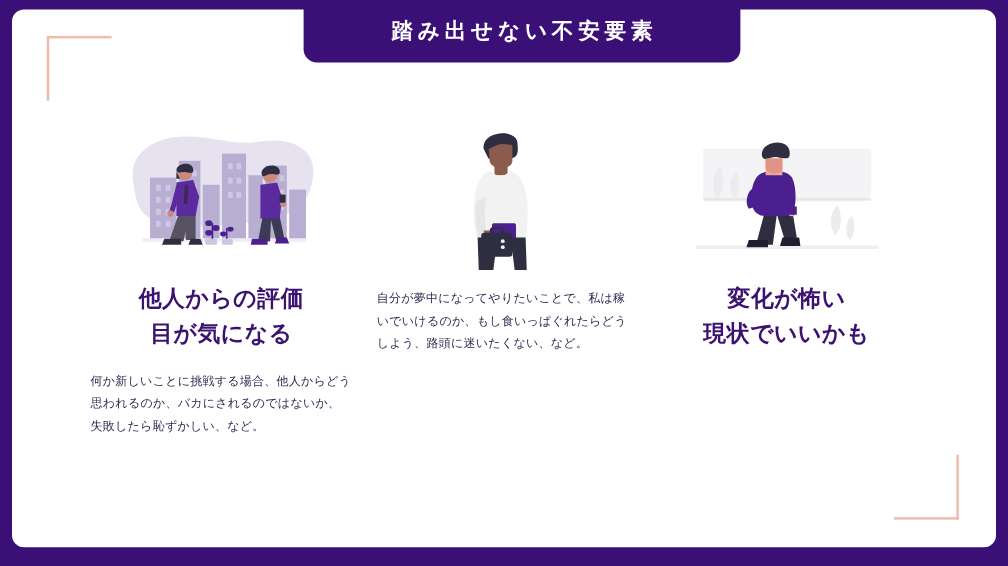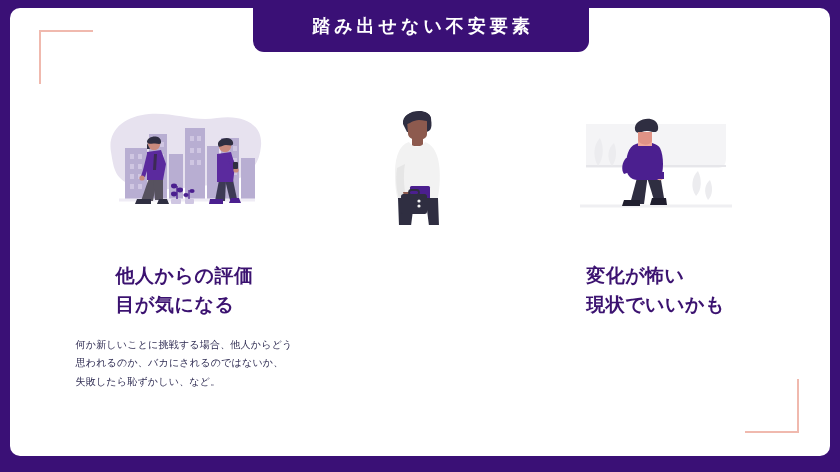--- a/index.html
+++ b/index.html
@@ -53,21 +53,21 @@
     bottom: 23px;
     border-right: 2px solid #f0b9ae;
     border-bottom: 2px solid #f0b9ae;
   }
 
   
   .banner {
     position: absolute;
     left: 253px;
     top: 0;
-    width: 336px;
+    width: 364px;
     height: 52px;
     background: #3a1076;
     border-bottom-left-radius: 11px;
     border-bottom-right-radius: 11px;
     display: flex;
     align-items: center;
     justify-content: center;
     z-index: 5;
   }
   .banner-title {
@@ -97,25 +97,26 @@
     align-items: center;
   }
 
   .illus {
     width: 175px;
     height: 125px;
     display: block;
   }
 
   .col-heading {
-    margin-top: 36px;
+    margin-top: 10px;
     color: #3b1270;
     font-size: 19px;
     font-weight: bold;
     line-height: 1.55;
+    text-align: center;
     white-space: pre-line;
     letter-spacing: 0.5px;
   }
 
   .col-body {
     margin-top: 16px;
     color: #2e2b52;
     font-size: 10px;
     line-height: 1.85;
     text-align: left;
@@ -244,20 +245,21 @@
             <rect x="21" y="84" width="20" height="14" rx="1.5" fill="#4b1f8f"></rect>
 
             <path d="M9 96 L49 96 L50 124 L40 124 L38 108 L24 108 L22 124 L10 124 Z" fill="#2f2e41"></path>
 
             <rect x="12" y="92" width="26" height="20" rx="2.5" fill="#2f2e41"></rect>
             <rect x="20" y="88" width="10" height="5" rx="2.5" fill="none" stroke="#2f2e41" stroke-width="1.8"></rect>
             <circle cx="30" cy="99" r="1.6" fill="#f2f2f2"></circle>
             <circle cx="30" cy="104" r="1.6" fill="#f2f2f2"></circle>
           </g>
         </svg>
+        <div class="col-body">自分が夢中になってやりたいことで、私は稼いでいけるのか、もし食いっぱぐれたらどうしよう、路頭に迷いたくない、など。</div>
       </div>
 
       <div class="col col-3">
         <svg class="illus" viewBox="0 0 175 125">
           <path d="M18 68 L150 68 C156 68 158 64 158 58 L158 24 L18 24 Z" fill="#f4f4f6"></path>
           <path d="M18 66 L158 66" stroke="#e6e6ea" stroke-width="2"></path>
           <path d="M12 106 L164 106" stroke="#efeff2" stroke-width="3"></path>
 
           <g fill="#ececef">
             <path d="M30 66 C24 56 26 44 32 38 C36 46 36 58 30 66 Z"></path>

